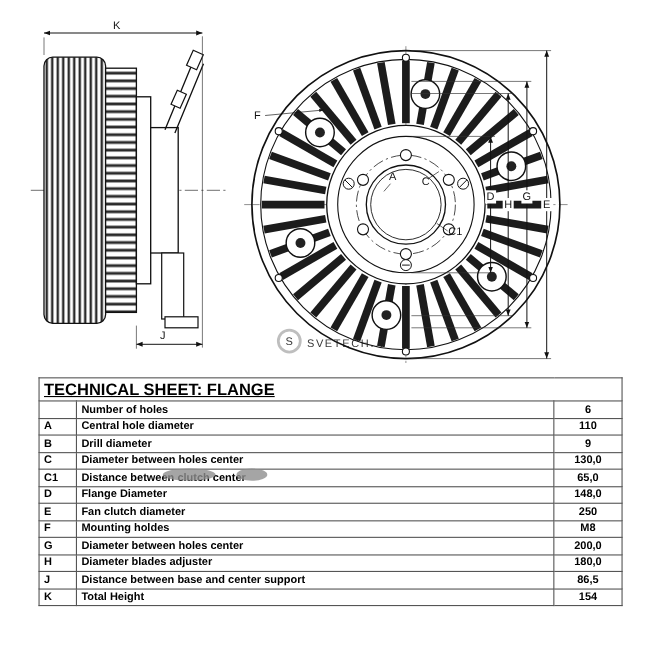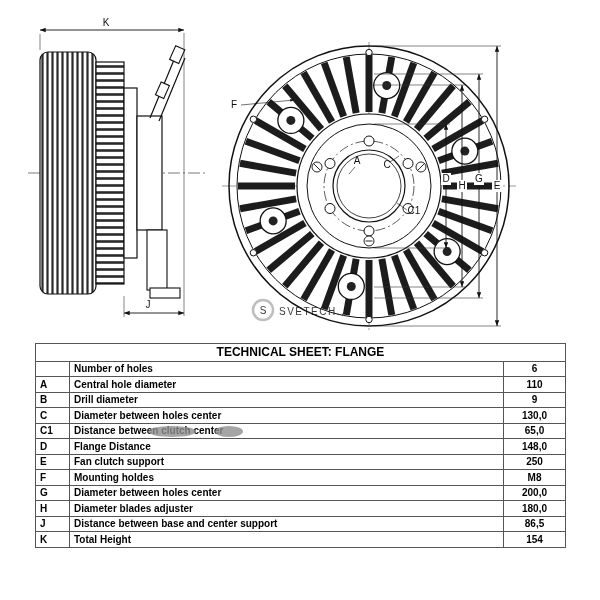--- a/index.html
+++ b/index.html
@@ -9,21 +9,21 @@
   .drawing { position: absolute; top: 0; left: 0; width: 600px; height: 340px; }
   svg text { font-family: "Liberation Sans", sans-serif; font-size: 10px; fill: #111; }
   .spec-table {
     position: absolute; top: 343px; left: 35px; width: 531px;
     border-collapse: collapse; font-size: 10px; color: #000;
   }
   .spec-table td {
     border: 1px solid #555; padding: 1.5px 4px;
     font-weight: bold; line-height: 1.15; vertical-align: middle;
   }
-  .spec-table td.section-title { text-align: center; font-size: 12px; }
+  .spec-table td.section-title { font-size: 15px; text-decoration: underline; }
   .k-col { width: 34px; }
   .v-col { width: 62px; text-align: center; }
   .blob { position: absolute; background: #8f8f8f; opacity: .8; border-radius: 50%; }
   .blob1 { left: 148px; top: 426px; width: 48px; height: 11px; }
   .blob2 { left: 215px; top: 426px; width: 28px; height: 11px; }
 </style>
 </head>
 <body>
 
 <div class="sheet">
@@ -232,26 +232,26 @@
         <td>Diameter between holes center</td>
         <td class="v-col">130,0</td>
       </tr>
       <tr>
         <td class="k-col">C1</td>
         <td>Distance between clutch center</td>
         <td class="v-col">65,0</td>
       </tr>
       <tr>
         <td class="k-col">D</td>
-        <td>Flange Distance</td>
+        <td>Flange Diameter</td>
         <td class="v-col">148,0</td>
       </tr>
       <tr>
         <td class="k-col">E</td>
-        <td>Fan clutch support</td>
+        <td>Fan clutch diameter</td>
         <td class="v-col">250</td>
       </tr>
       <tr>
         <td class="k-col">F</td>
         <td>Mounting holdes</td>
         <td class="v-col">M8</td>
       </tr>
       <tr>
         <td class="k-col">G</td>
         <td>Diameter between holes center</td>

